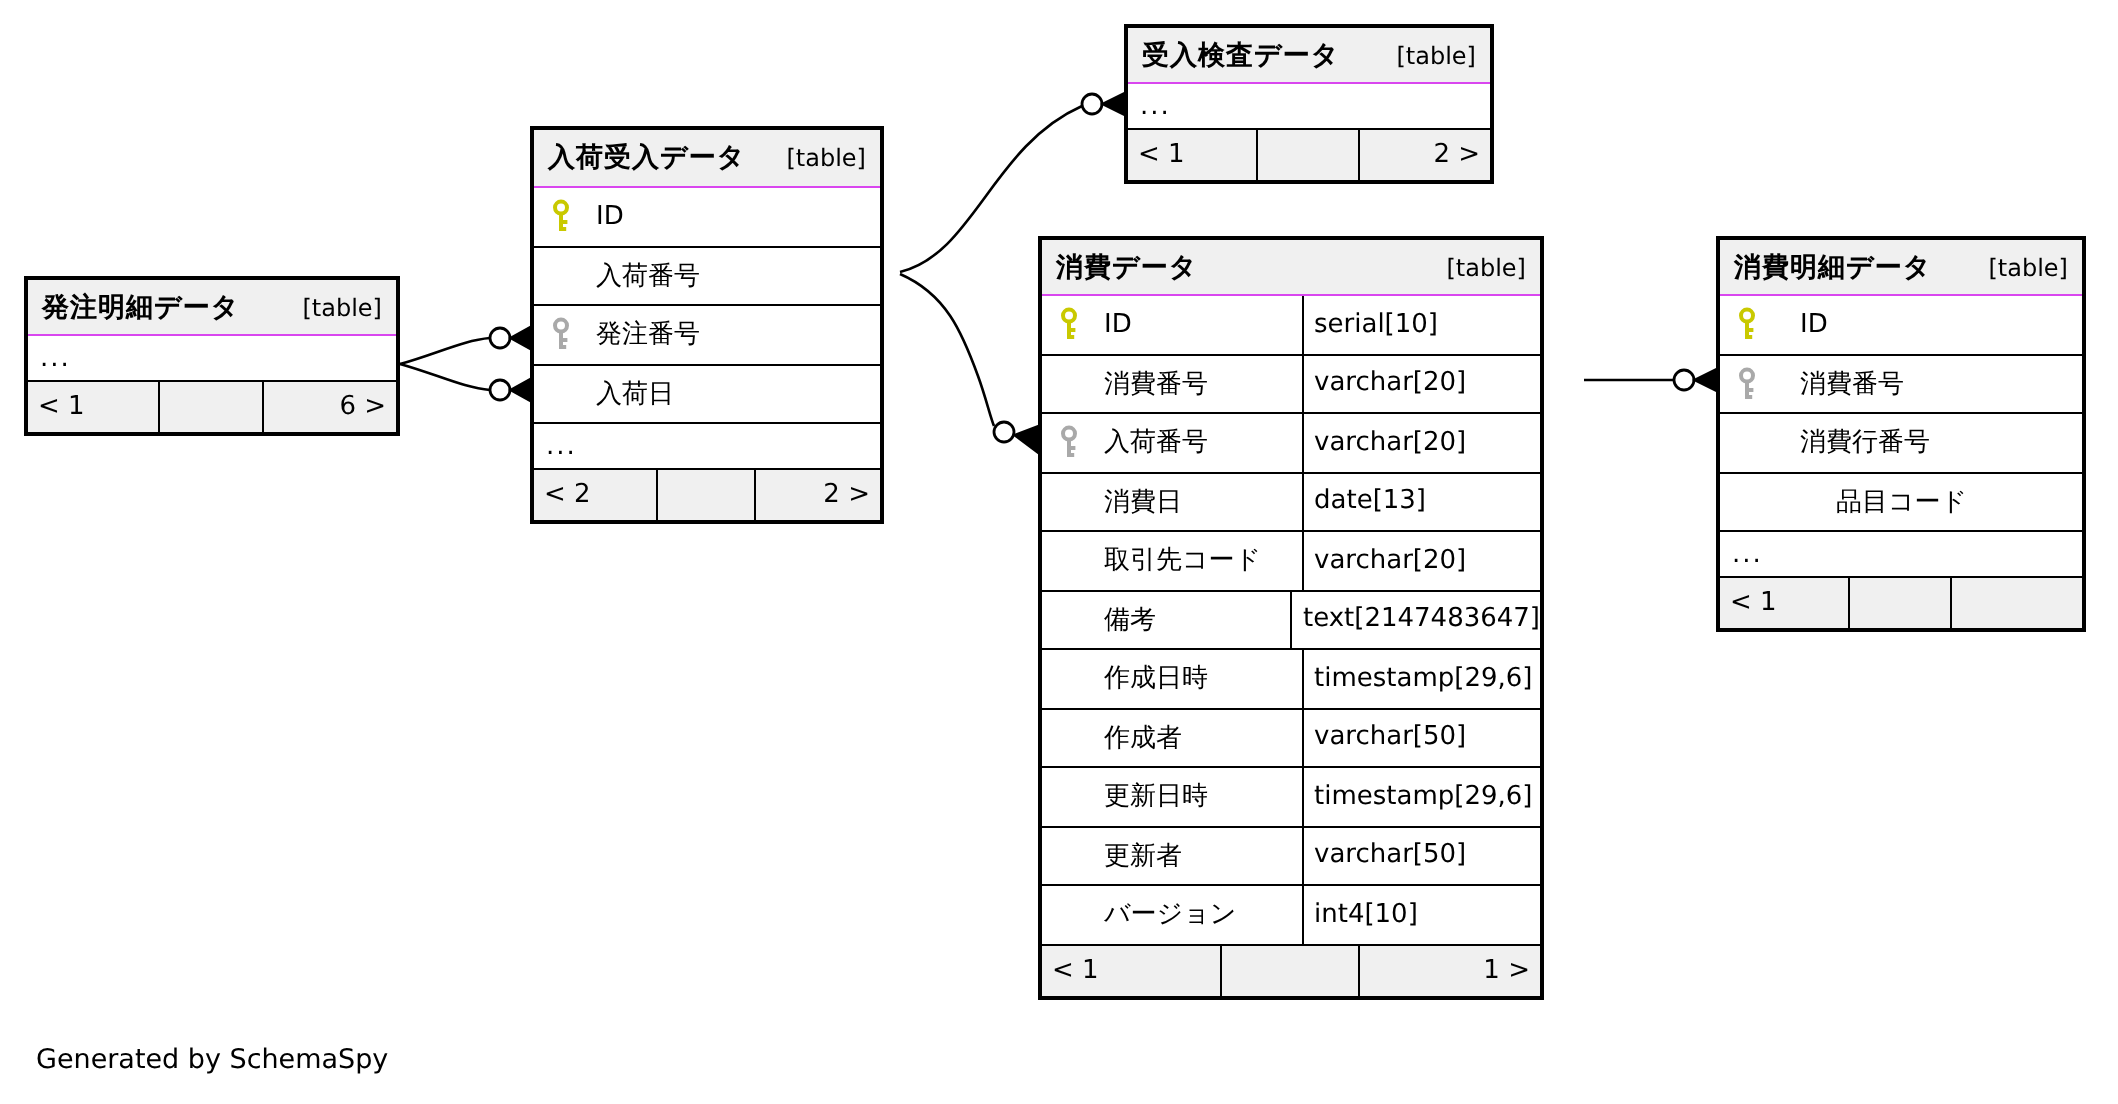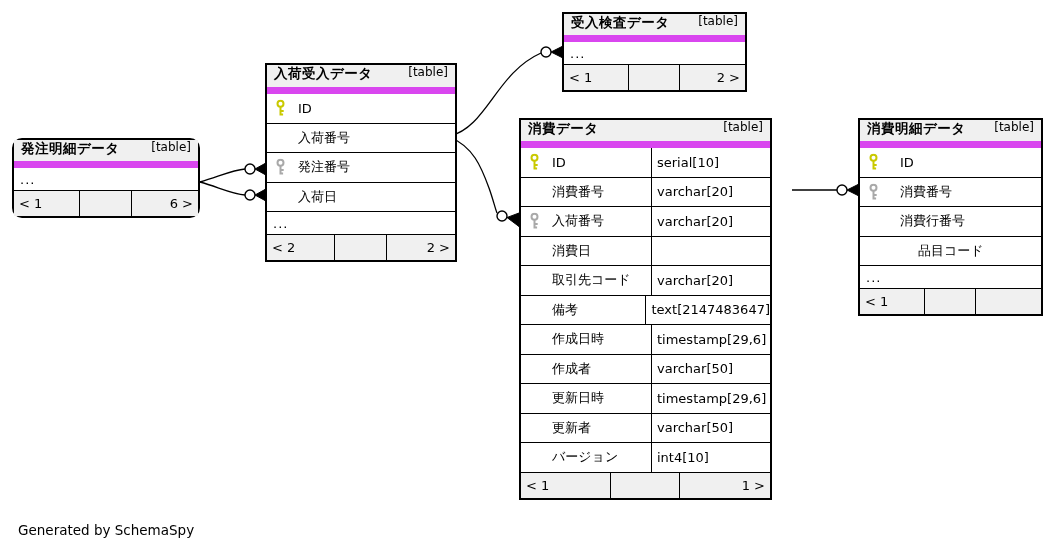--- a/index.html
+++ b/index.html
@@ -1,22 +1,22 @@
 <!DOCTYPE html>
 <html><head>
 <meta charset="utf-8">
 <style>
   * { margin:0; padding:0; box-sizing:border-box; }
   html,body { background:#fff; }
   body { font-family:"DejaVu Sans","Liberation Sans",sans-serif; color:#000; }
   .canvas { position:relative; width:1059px; height:552px; background:#fff; overflow:hidden; }
 
   .dbtable { position:absolute; border:2px solid #000; background:#fff; }
-  .thead { height:28px; background:#f0f0f0; border-bottom:7px solid #d946ef;
-           display:flex; align-items:flex-start; justify-content:space-between;
+  .thead { height:28px; background:#f0f0f0; border-bottom:1px solid #d946ef;
+           display:flex; align-items:center; justify-content:space-between;
            padding:0 7px; }
   .ttitle { font-weight:bold; font-size:13.5px; letter-spacing:0.5px; }
   .ttag { font-size:12px; font-weight:normal; }
 
   .row { position:relative; height:29.5px; border-bottom:1px solid #000;
          display:flex; align-items:center; background:#fff; }
   .row .fname { padding-left:31px; font-size:13px; }
   .row.dots { height:23px; }
   .row.dots .fname { padding-left:6px; letter-spacing:1px; }
 
@@ -62,36 +62,36 @@
     <circle class="odot" cx="250" cy="195" r="5"></circle>
     <polygon class="inv" points="265,189.5 265,200.5 255,195"></polygon>
     <circle class="odot" cx="546" cy="52" r="5"></circle>
     <polygon class="inv" points="562,46.5 562,57.5 551,52"></polygon>
     <circle class="odot" cx="502" cy="216" r="5"></circle>
     <polygon class="inv" points="519,213 519,226.5 507,217.5"></polygon>
     <circle class="odot" cx="842" cy="190" r="5"></circle>
     <polygon class="inv" points="858,184.5 858,195.5 847,190"></polygon>
   </svg>
 
-  <div class="dbtable" style="left:12px; top:138px; width:188px;border-radius:10px;">
+  <div class="dbtable" style="left:12px; top:138px; width:188px;">
     <div class="thead">
       <span class="ttitle">発注明細データ</span>
       <span class="ttag">[table]</span>
     </div>
     <div class="row dots">
       <span class="fname">...</span>
     </div>
     <div class="tfoot">
       <span class="fc fc-l">&lt; 1</span>
       <span class="fc fc-m"></span>
       <span class="fc fc-r">6 &gt;</span>
     </div>
   </div>
 
-  <div class="dbtable" style="left:265px; top:63px; width:192px;">
+  <div class="dbtable" style="left:265px; top:63px; width:177px;">
     <div class="thead" style="height:29px;">
       <span class="ttitle">入荷受入データ</span>
       <span class="ttag">[table]</span>
     </div>
     <div class="row">
       <svg class="keyicon pk" viewBox="0 0 11 17">
           <circle cx="5.5" cy="4.3" r="3" fill="none" stroke="currentColor" stroke-width="2"></circle>
           <path d="M5.5 7.3 V16 M5.5 11.5 h3.2 M5.5 15 h2.6" fill="none" stroke="currentColor" stroke-width="2"></path>
         </svg>
       <span class="fname">ID</span>
@@ -162,20 +162,21 @@
             <path d="M5.5 7.3 V16 M5.5 11.5 h3.2 M5.5 15 h2.6" fill="none" stroke="currentColor" stroke-width="2"></path>
           </svg>
         <span class="fname">入荷番号</span>
       </span>
       <span class="tcell">varchar[20]</span>
     </div>
     <div class="row twocol">
       <span class="ncell">
         <span class="fname">消費日</span>
       </span>
+      <span class="tcell">date[13]</span>
     </div>
     <div class="row twocol">
       <span class="ncell">
         <span class="fname">取引先コード</span>
       </span>
       <span class="tcell">varchar[20]</span>
     </div>
     <div class="row twocol">
       <span class="ncell">
         <span class="fname">備考</span>

